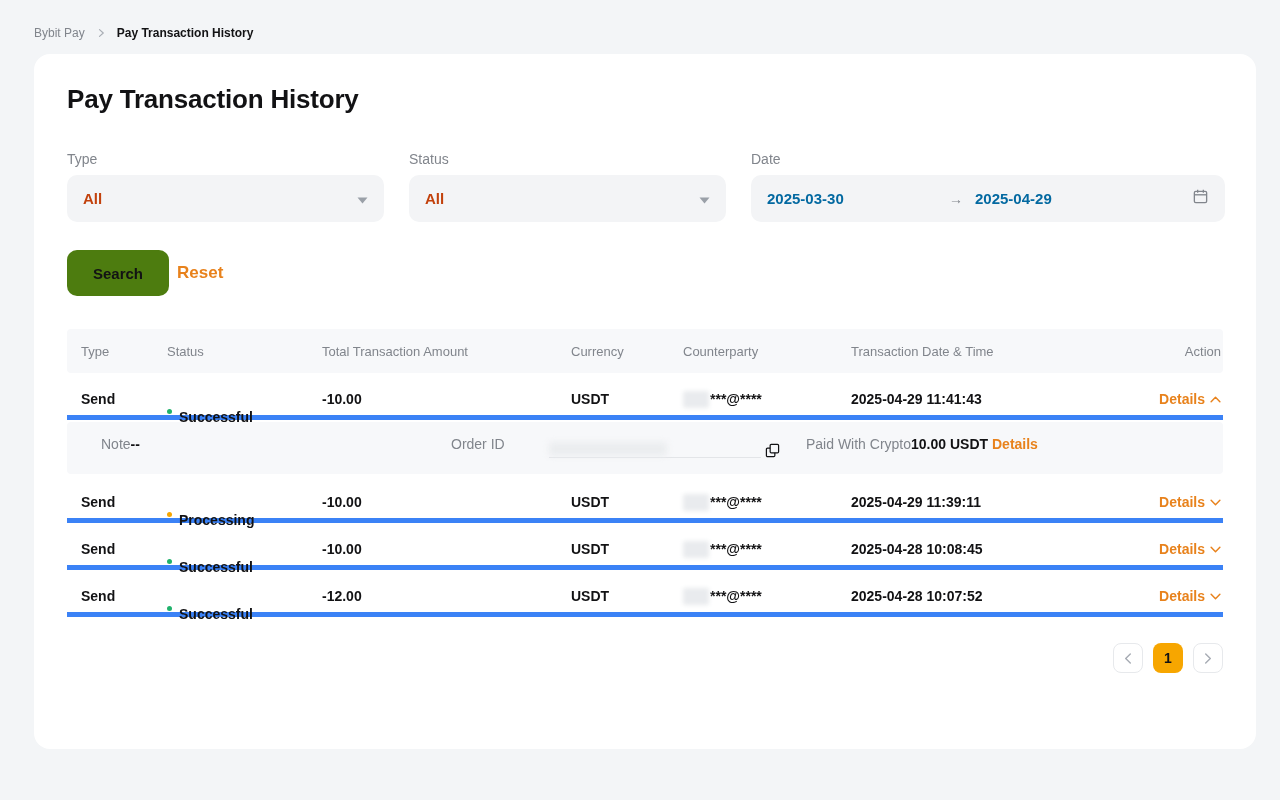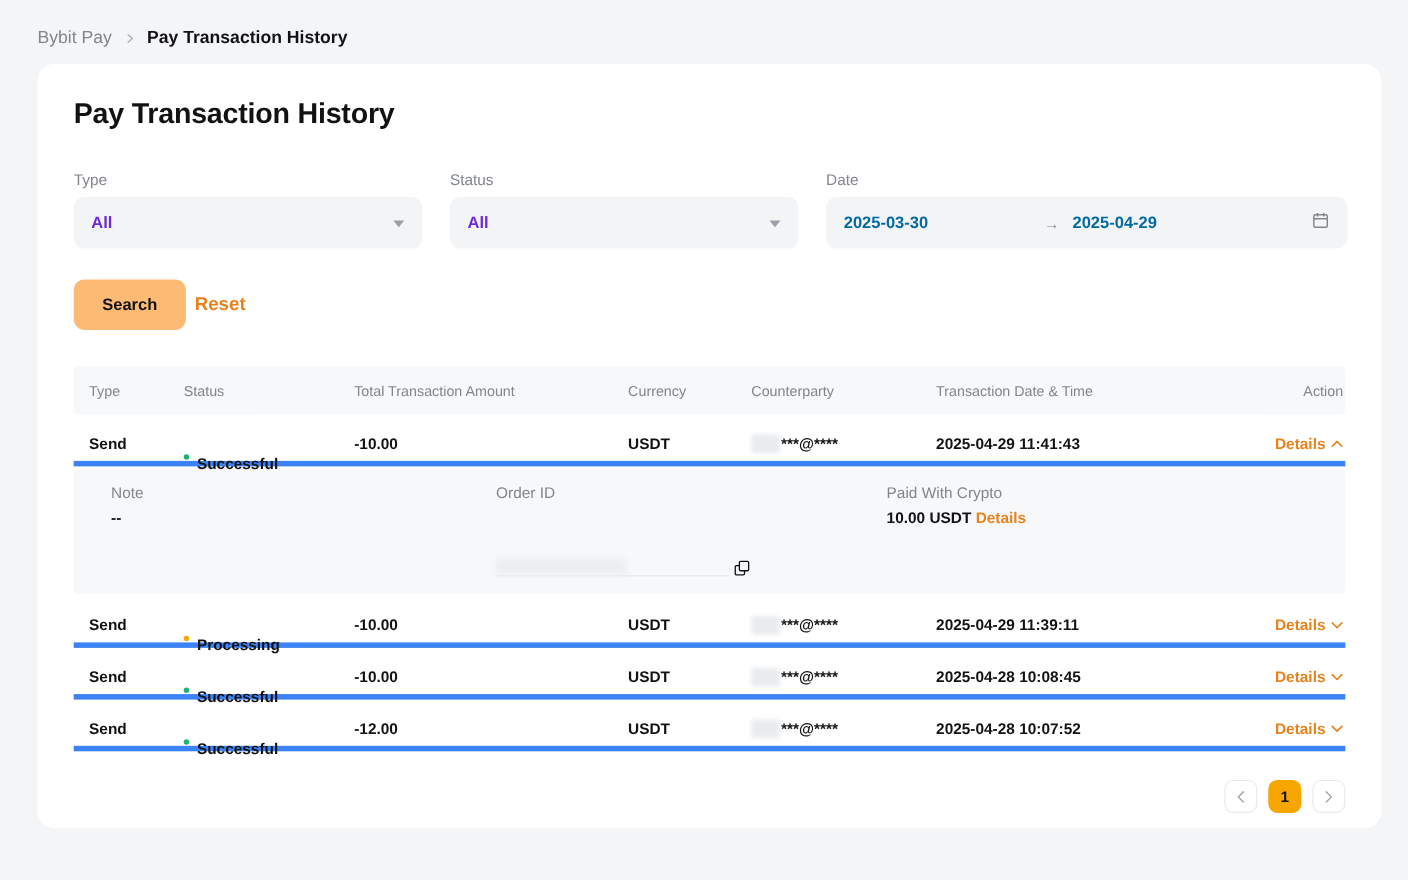--- a/index.html
+++ b/index.html
@@ -8,21 +8,21 @@
     font-family: "Liberation Sans", "DejaVu Sans", sans-serif;
     background: #f3f5f7;
     color: #121214;
     overflow: hidden;
   }
 
   
   .breadcrumb {
     display: flex; align-items: center; gap: 10px;
     padding: 26px 34px 14px 34px;
-    font-size: 16px;
+    font-size: 12px;
   }
   .breadcrumb .parent { color: #81858c; cursor: pointer; }
   .breadcrumb .current { color: #121214; font-weight: 700; }
   .crumb-sep { display: inline-flex; align-items: center; }
 
   
   .card {
     margin: 0 24px 0 34px;
     background: #ffffff;
     border-radius: 16px;
@@ -42,32 +42,32 @@
   .filter-label { font-size: 14px; color: #81858c; margin-bottom: 8px; }
   .select, .date-range {
     height: 47px;
     background: #f3f4f6;
     border-radius: 10px;
     display: flex; align-items: center;
     padding: 0 16px;
     cursor: pointer;
   }
   .select { width: 317px; justify-content: space-between; }
-  .select .value { font-size: 15px; font-weight: 700; color: #6d28d9; }
+  .select .value { font-size: 15px; font-weight: 700; color: #c2410c; }
   .date-range { width: 474px; }
   .date-range .date-val { font-size: 15px; font-weight: 700; color: #0369a1; }
   .date-range .range-arrow { color: #81858c; font-size: 14px; flex: 0 0 auto; margin: 0 12px; }
   .date-range .spacer { flex: 1; }
   .date-start-wrap { width: 170px; }
 
   
   .actions-row { display: flex; align-items: center; margin-top: 28px; }
   .btn-search {
     width: 102px; height: 46px;
-    background: #fdba74;
+    background: #4d7c0f;
     border: none; border-radius: 10px;
     font-family: inherit;
     font-size: 15px; font-weight: 700; color: #121214;
     cursor: pointer;
   }
   .link-reset {
     margin-left: 8px;
     font-size: 17px; font-weight: 700;
     color: #e8821c;
     cursor: pointer;
@@ -113,21 +113,21 @@
   }
 
   
   .expand-panel {
     background: #f7f8fa;
     border-radius: 4px;
     margin: 2px 0;
     padding: 14px 0 16px 34px;
     display: flex;
   }
-  .xp-col { display: flex; flex-direction: column; }
+  .xp-col { display: flex; flex-direction: row; }
   .xp-label { font-size: 14px; color: #81858c; margin-bottom: 6px; }
   .xp-note { width: 350px; }
   .xp-order { width: 355px; gap: 44px; }
   .xp-note .xp-value { font-size: 14px; font-weight: 700; color: #121214; }
   .oid-row { display: flex; align-items: flex-end; }
   .oid-line {
     width: 212px; height: 18px;
     border-bottom: 1px solid #e3e5e8;
     display: flex; align-items: center;
   }

